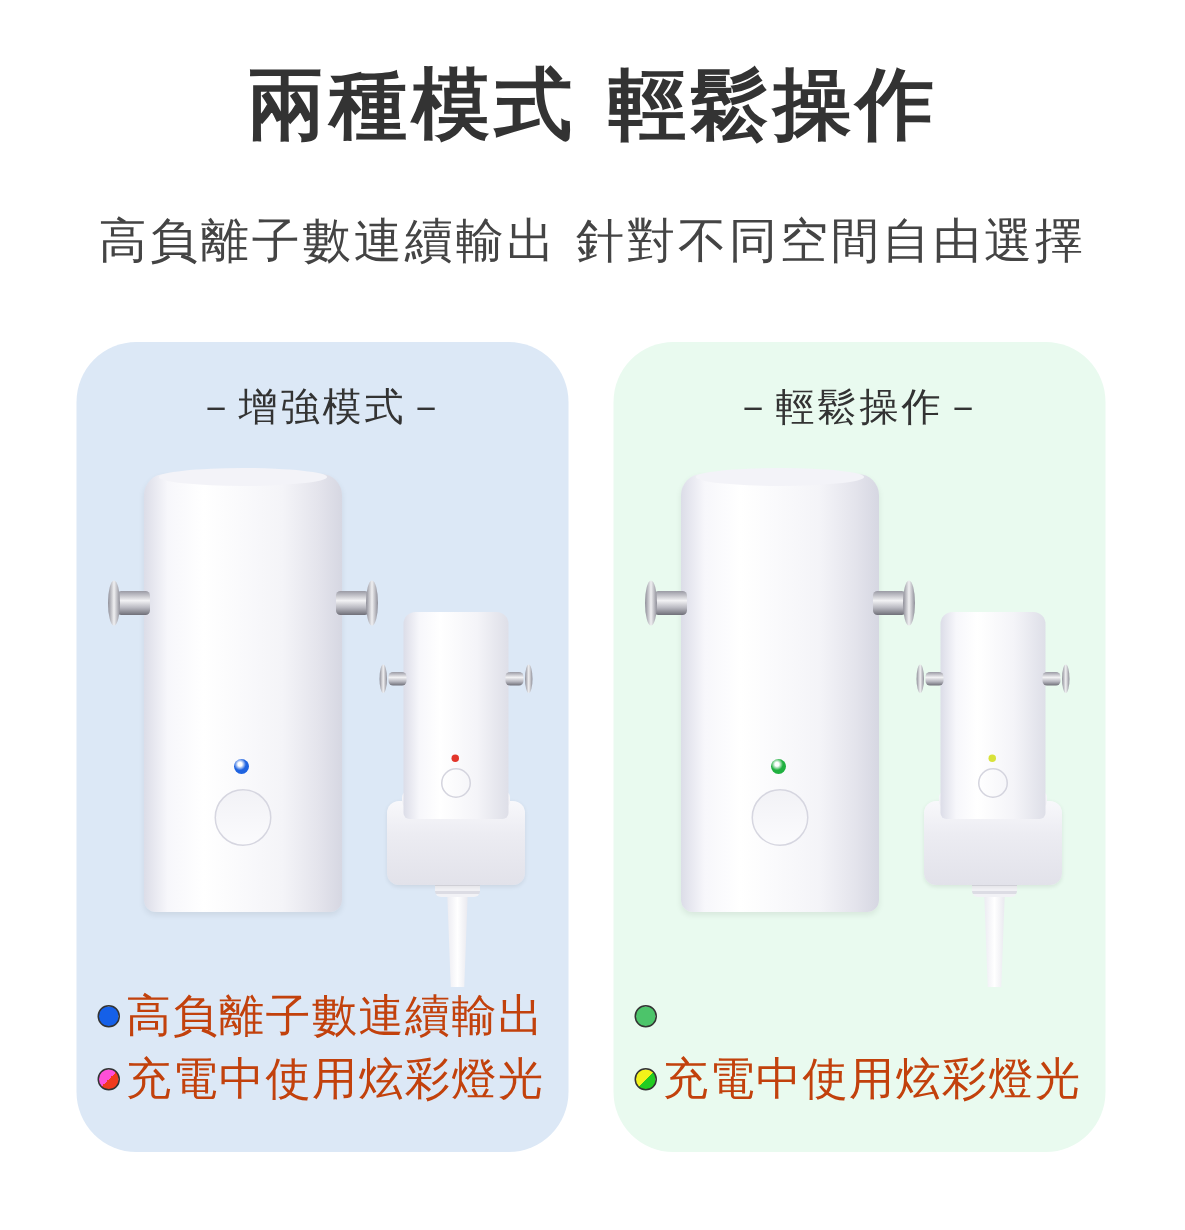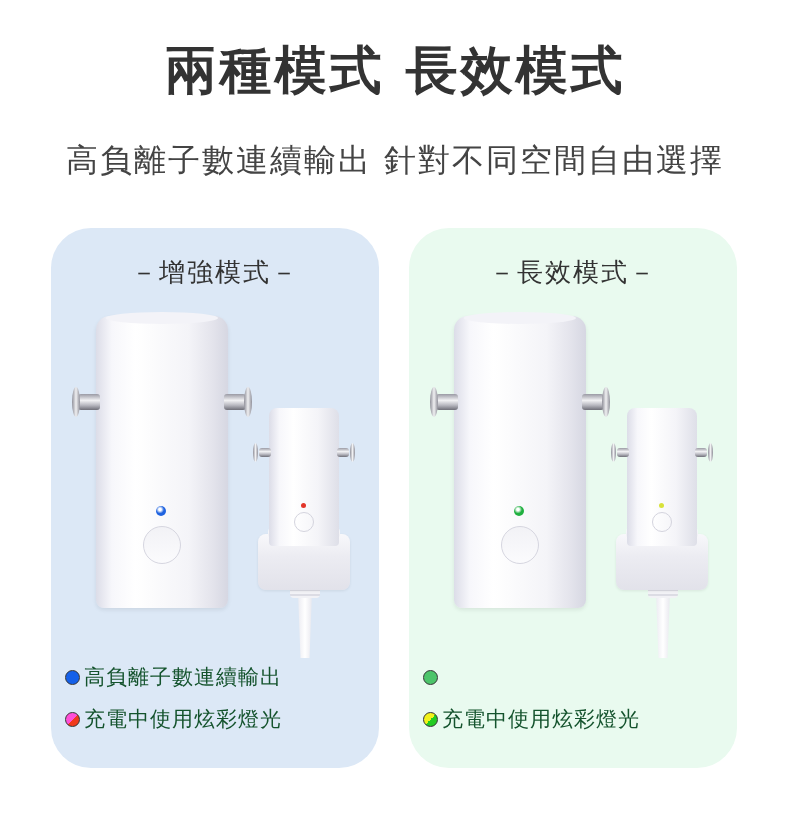--- a/index.html
+++ b/index.html
@@ -84,27 +84,27 @@
     position: absolute; left: 245px; top: 278px; width: 18px; height: 72px;
     background: linear-gradient(90deg,#e6e6ee,#ffffff,#e2e2ea);
     clip-path: polygon(10% 0, 90% 0, 75% 100%, 25% 100%);
   }
   .cable-boot {
     position: absolute; left: 239px; top: 268px; width: 30px; height: 22px; border-radius: 4px;
     background: repeating-linear-gradient(180deg,#f2f2f6 0 3px,#dcdce4 3px 5px);
   }
 
   .features { position: absolute; left: 14px; top: 428px; width: 310px; }
-  .feature { display: flex; align-items: center; height: 42px; font-size: 21px; color: #14532d; letter-spacing: 1px; white-space: nowrap; }
+  .feature { display: flex; align-items: center; height: 42px; font-size: 30px; color: #c2410c; letter-spacing: 1px; white-space: nowrap; }
   .dot { width: 15px; height: 15px; border-radius: 50%; margin-right: 4px; flex: 0 0 auto; border: 1px solid #333; }
 </style>
 </head>
 <body>
 
-<div class="title">兩種模式 長效模式</div>
+<div class="title">兩種模式 輕鬆操作</div>
 <div class="subtitle">高負離子數連續輸出 針對不同空間自由選擇</div>
 
 <div class="card left">
   <div class="card-title">－增強模式－</div>
   <div class="device-area">
     <div class="dev-big">
       <span class="pin l"></span>
       <span class="pin r"></span>
       <span class="led" id="led-0-main" style="background: radial-gradient(circle at 40% 35%, rgb(255, 255, 255) 0px, rgb(255, 255, 255) 15%, rgb(31, 99, 224) 45%);"></span>
       <span class="btn"></span>
@@ -125,21 +125,21 @@
       <span>高負離子數連續輸出</span>
     </div>
     <div class="feature">
       <span class="dot" id="dot-0-1" style="background: linear-gradient(135deg, rgb(255, 79, 216) 0px, rgb(255, 79, 216) 50%, rgb(240, 58, 28) 50%, rgb(240, 58, 28) 100%);"></span>
       <span>充電中使用炫彩燈光</span>
     </div>
   </div>
 </div>
 
 <div class="card right">
-  <div class="card-title">－長效模式－</div>
+  <div class="card-title">－輕鬆操作－</div>
   <div class="device-area">
     <div class="dev-big">
       <span class="pin l"></span>
       <span class="pin r"></span>
       <span class="led" id="led-1-main" style="background: radial-gradient(circle at 40% 35%, rgb(255, 255, 255) 0px, rgb(255, 255, 255) 15%, rgb(32, 176, 64) 45%);"></span>
       <span class="btn"></span>
     </div>
     <div class="cable"></div>
     <div class="cable-boot"></div>
     <div class="dock"></div>

